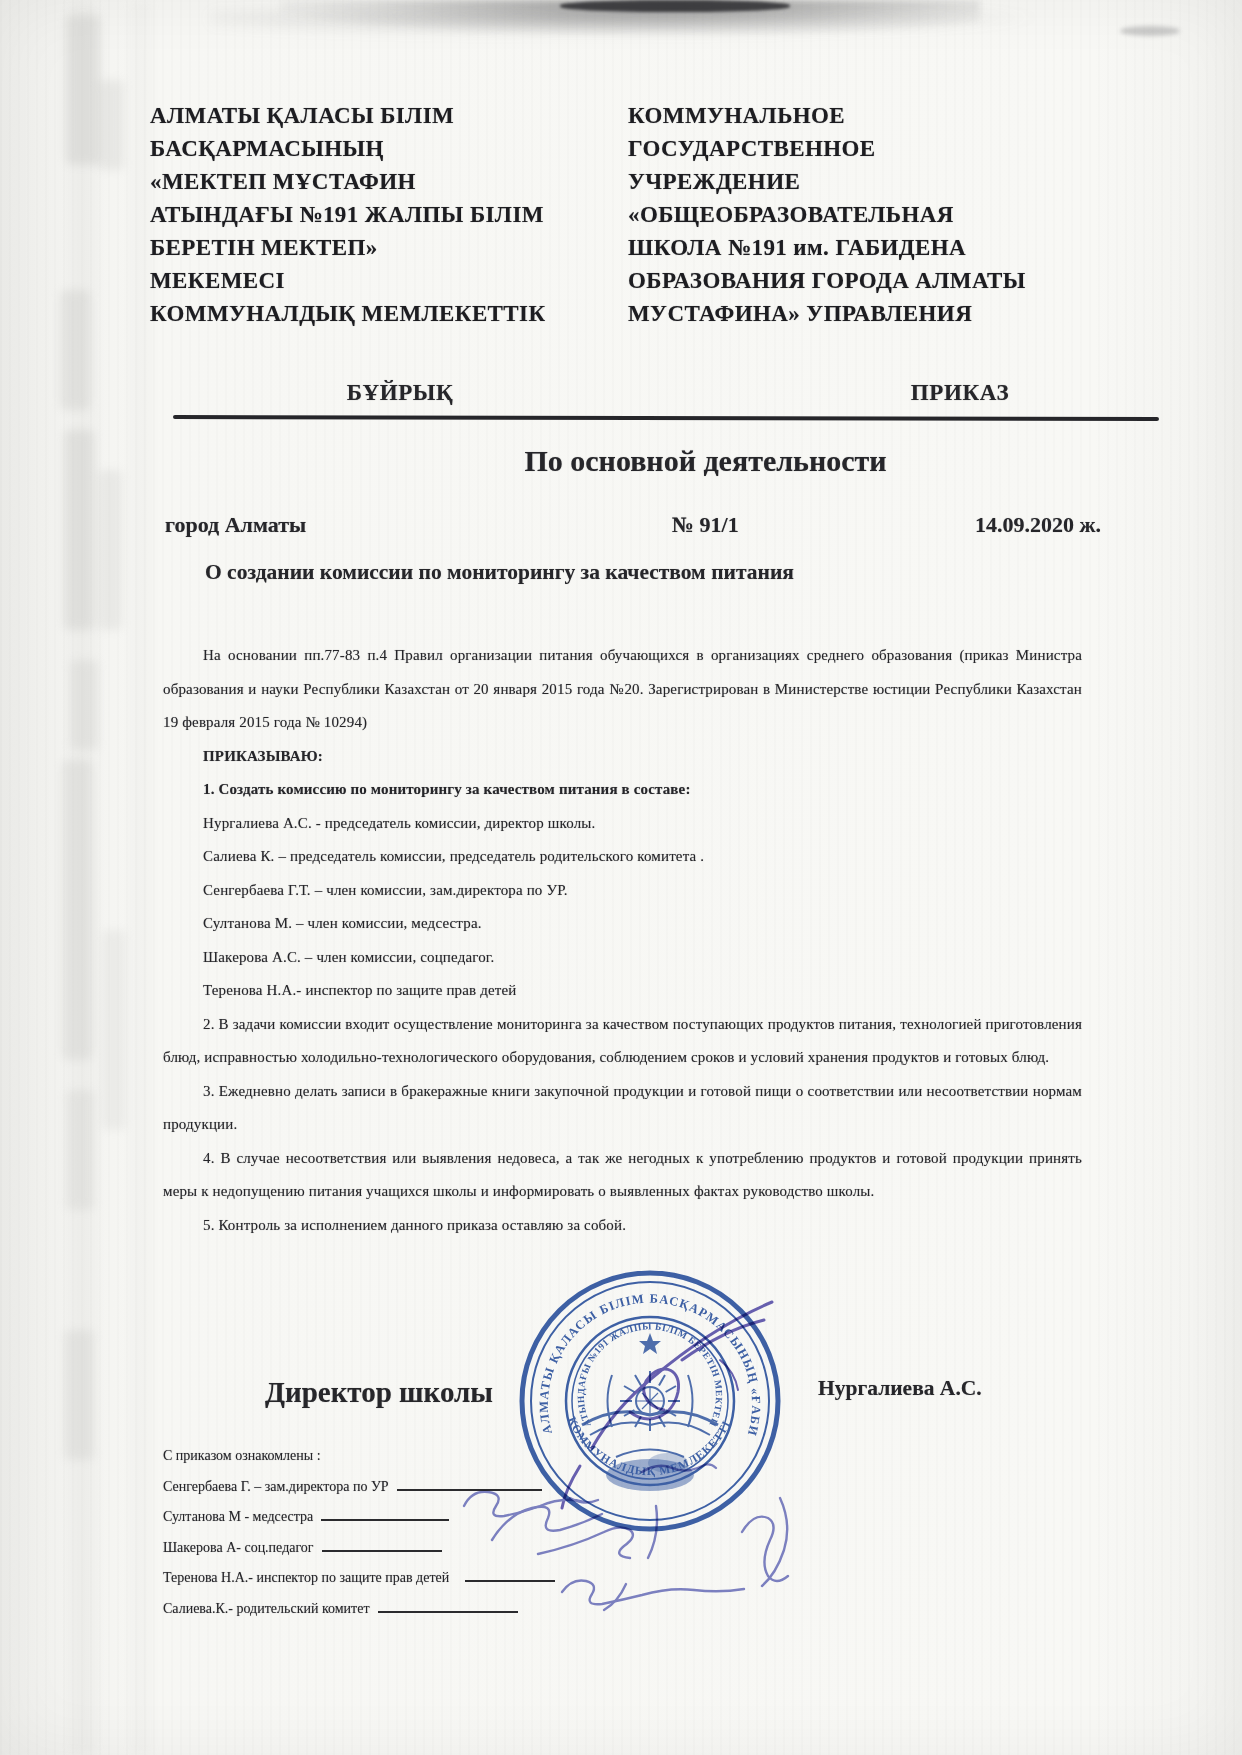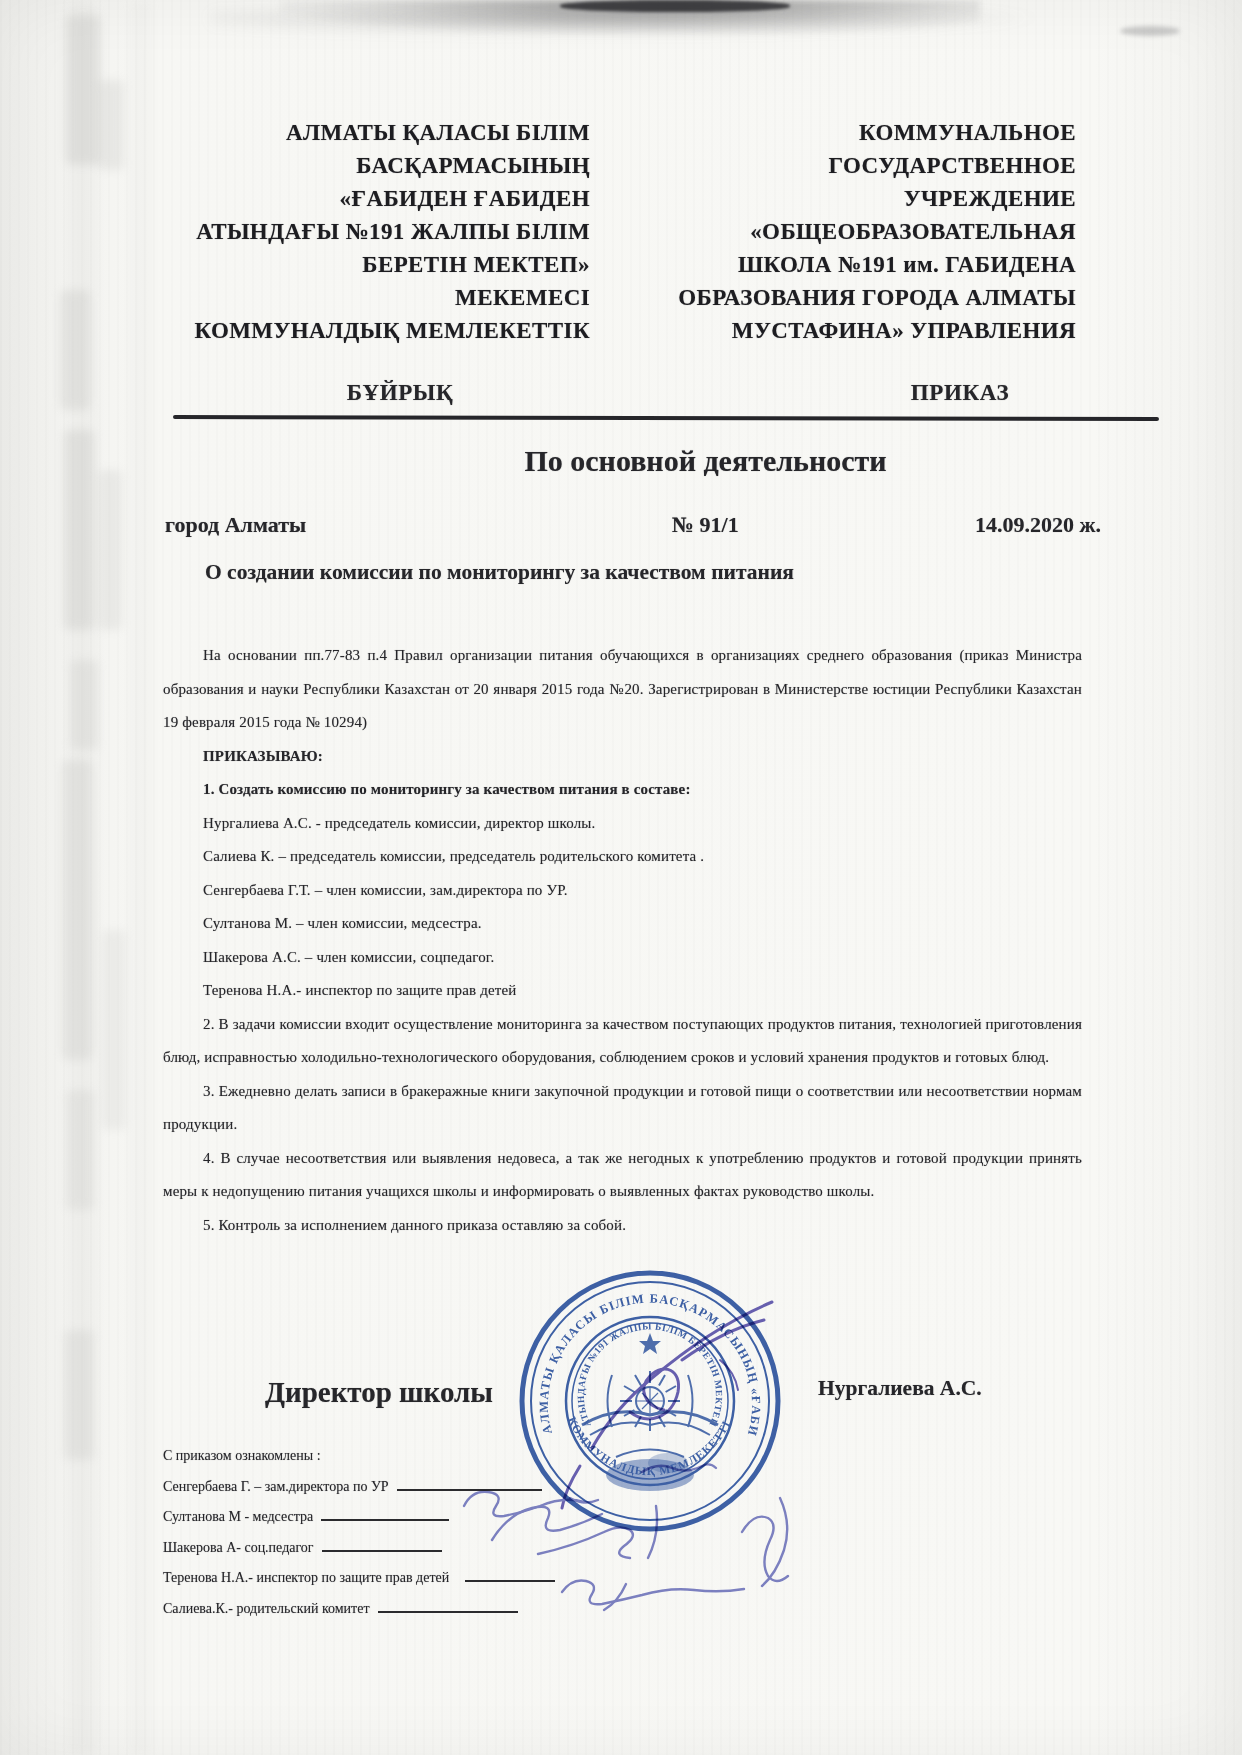--- a/index.html
+++ b/index.html
@@ -8,21 +8,21 @@
     background:
       repeating-linear-gradient(90deg, rgba(120,120,118,.025) 0 2px, transparent 2px 9px),
       linear-gradient(90deg,#efefec 0,#f7f7f4 12%,#f8f8f5 88%,#f2f2ef 100%);
     box-shadow: inset 0 0 70px rgba(0,0,0,.05);
     font-family:"Liberation Serif","DejaVu Serif",serif;
     color:#26262a;
   }
   .txt{position:absolute;text-shadow:0 0 1px rgba(40,40,46,.4);}
   .b{font-weight:bold;}
   
-  .hdr{position:absolute;top:116px;text-align:right;font-weight:bold;
+  .hdr{position:absolute;top:99px;text-align:left;font-weight:bold;
        font-size:23px;line-height:33px;letter-spacing:.4px;color:#1d1d21;
        text-shadow:0 0 1px rgba(30,30,36,.45);}
   .hdr-left{left:150px;width:440px;}
   .hdr-right{left:628px;width:448px;}
   .orderword{position:absolute;top:380px;width:200px;text-align:center;
        font-weight:bold;font-size:23px;letter-spacing:.6px;text-shadow:0 0 1px rgba(30,30,36,.45);}
   .ow-kk{left:300px;}
   .ow-ru{left:860px;}
   .rule{position:absolute;left:173px;top:416px;width:986px;height:4px;
         background:#26262a;transform:rotate(.12deg);border-radius:2px;}
@@ -83,21 +83,21 @@
   <div class="ghost" style="left:98px;top:470px;width:24px;height:160px;opacity:.20"></div>
   <div class="ghost" style="left:70px;top:660px;width:28px;height:90px;opacity:.22"></div>
   <div class="ghost" style="left:62px;top:760px;width:30px;height:300px;opacity:.24"></div>
   <div class="ghost" style="left:102px;top:930px;width:24px;height:200px;opacity:.16"></div>
   <div class="ghost" style="left:66px;top:1090px;width:28px;height:120px;opacity:.20"></div>
   <div class="ghost" style="left:64px;top:1330px;width:30px;height:130px;opacity:.22"></div>
 
   <div class="hdr hdr-left">
     <div>АЛМАТЫ ҚАЛАСЫ БІЛІМ</div>
     <div>БАСҚАРМАСЫНЫҢ</div>
-    <div>«ҒАБИДЕН ҒАБИДЕН</div>
+    <div>«МЕКТЕП МҰСТАФИН</div>
     <div>АТЫНДАҒЫ №191 ЖАЛПЫ БІЛІМ</div>
     <div>БЕРЕТІН МЕКТЕП»</div>
     <div>МЕКЕМЕСІ</div>
     <div>КОММУНАЛДЫҚ МЕМЛЕКЕТТІК</div>
   </div>
   <div class="hdr hdr-right">
     <div>КОММУНАЛЬНОЕ</div>
     <div>ГОСУДАРСТВЕННОЕ</div>
     <div>УЧРЕЖДЕНИЕ</div>
     <div>«ОБЩЕОБРАЗОВАТЕЛЬНАЯ</div>

